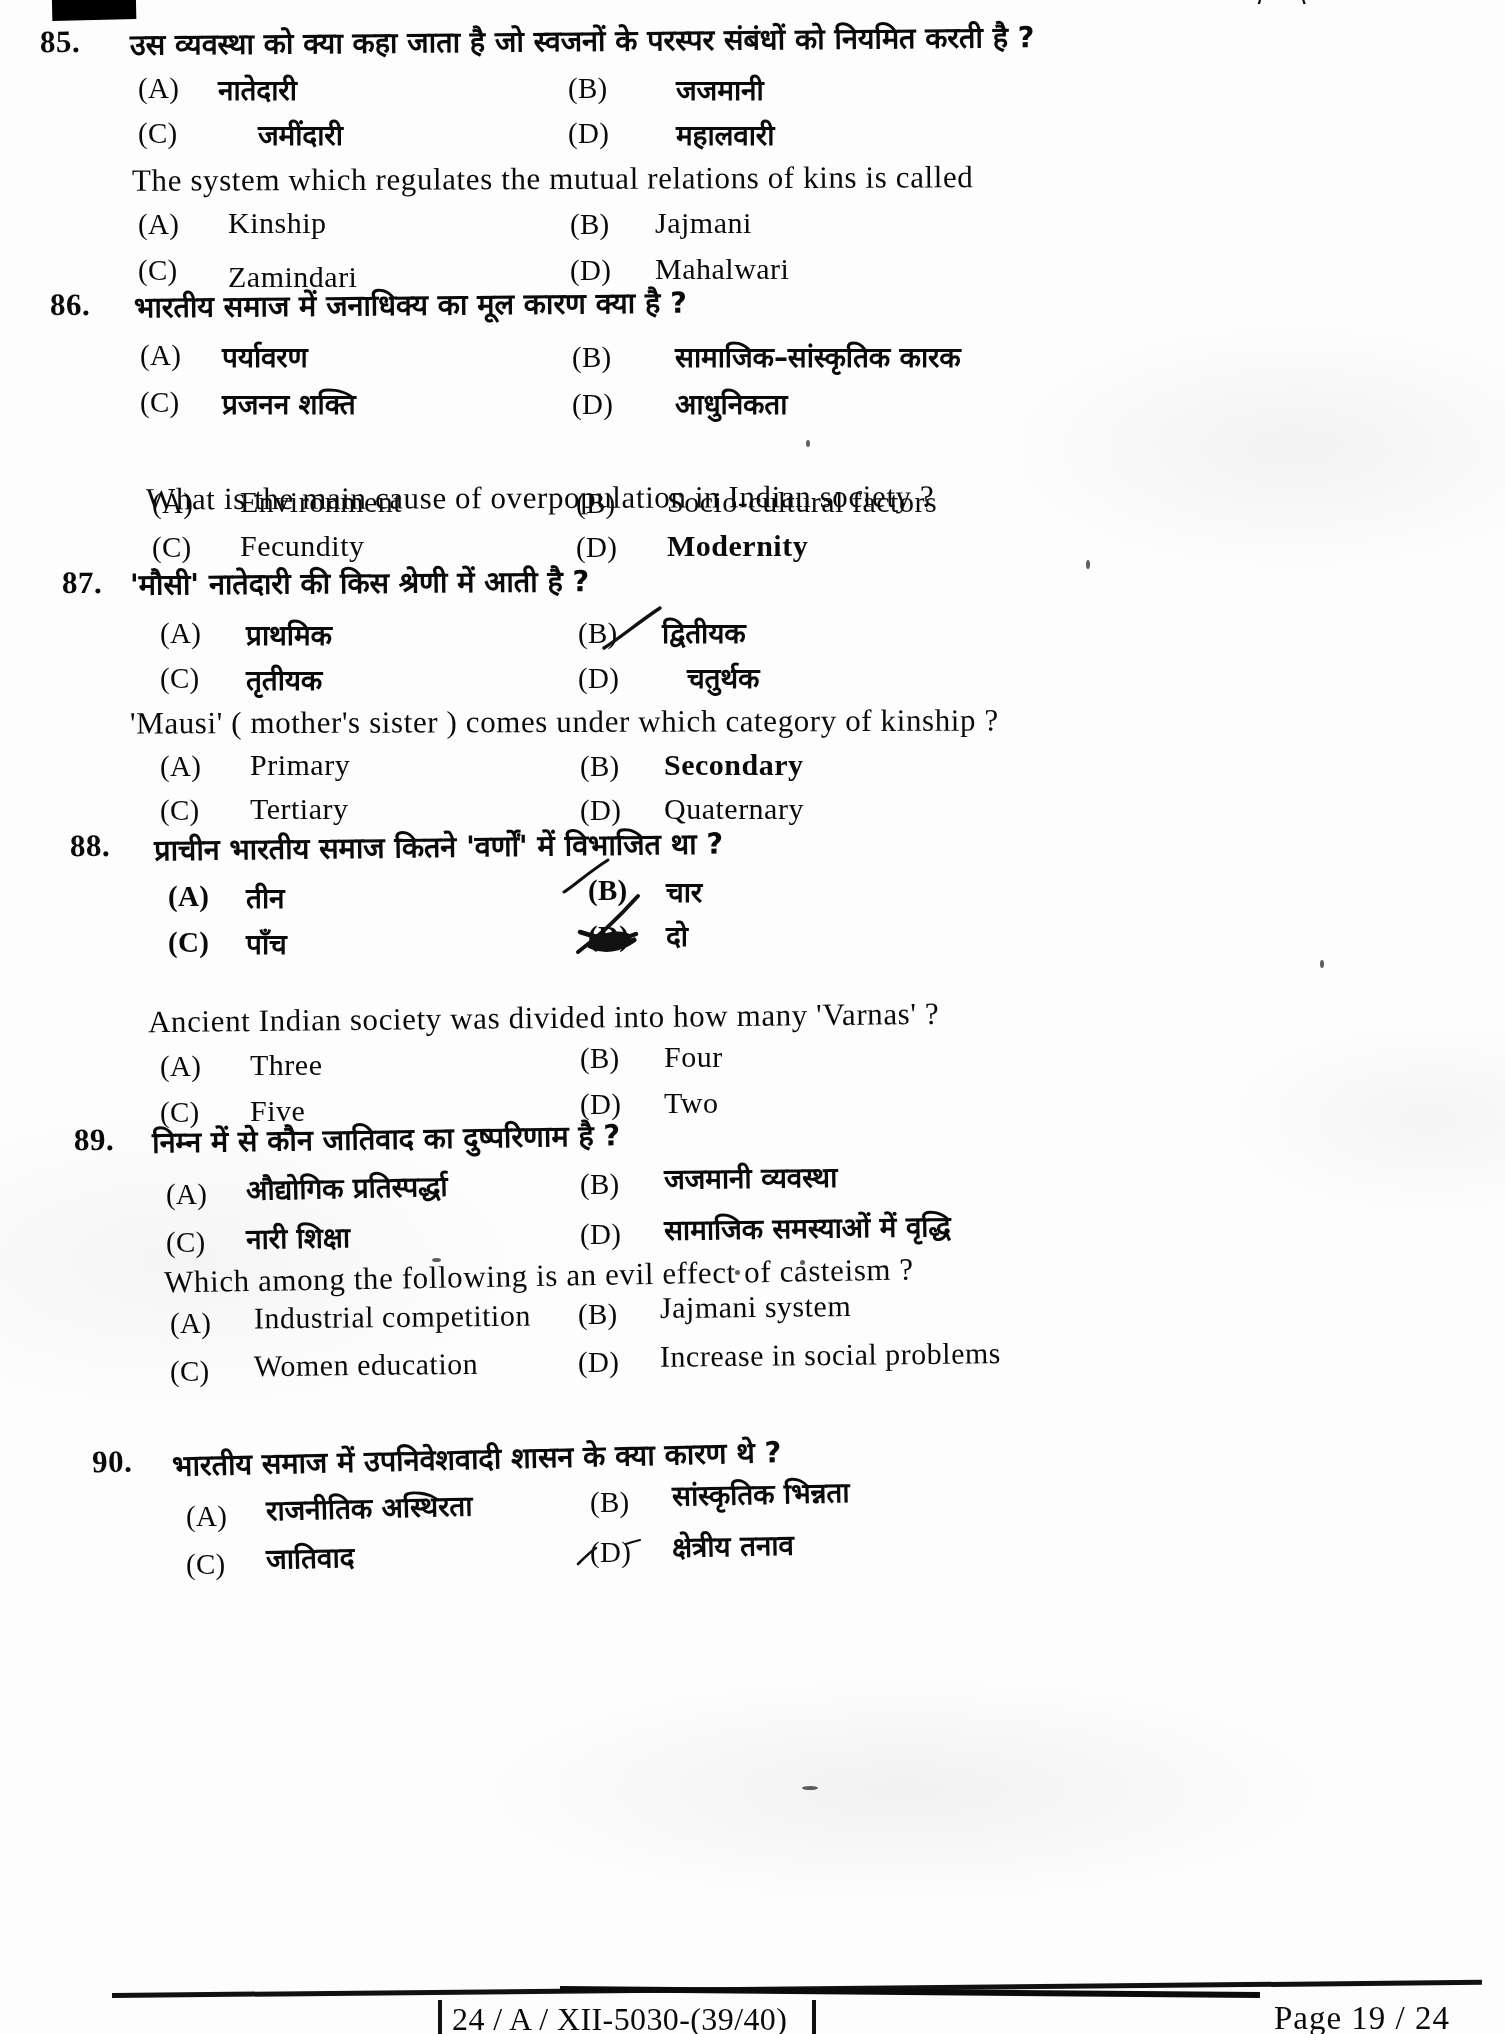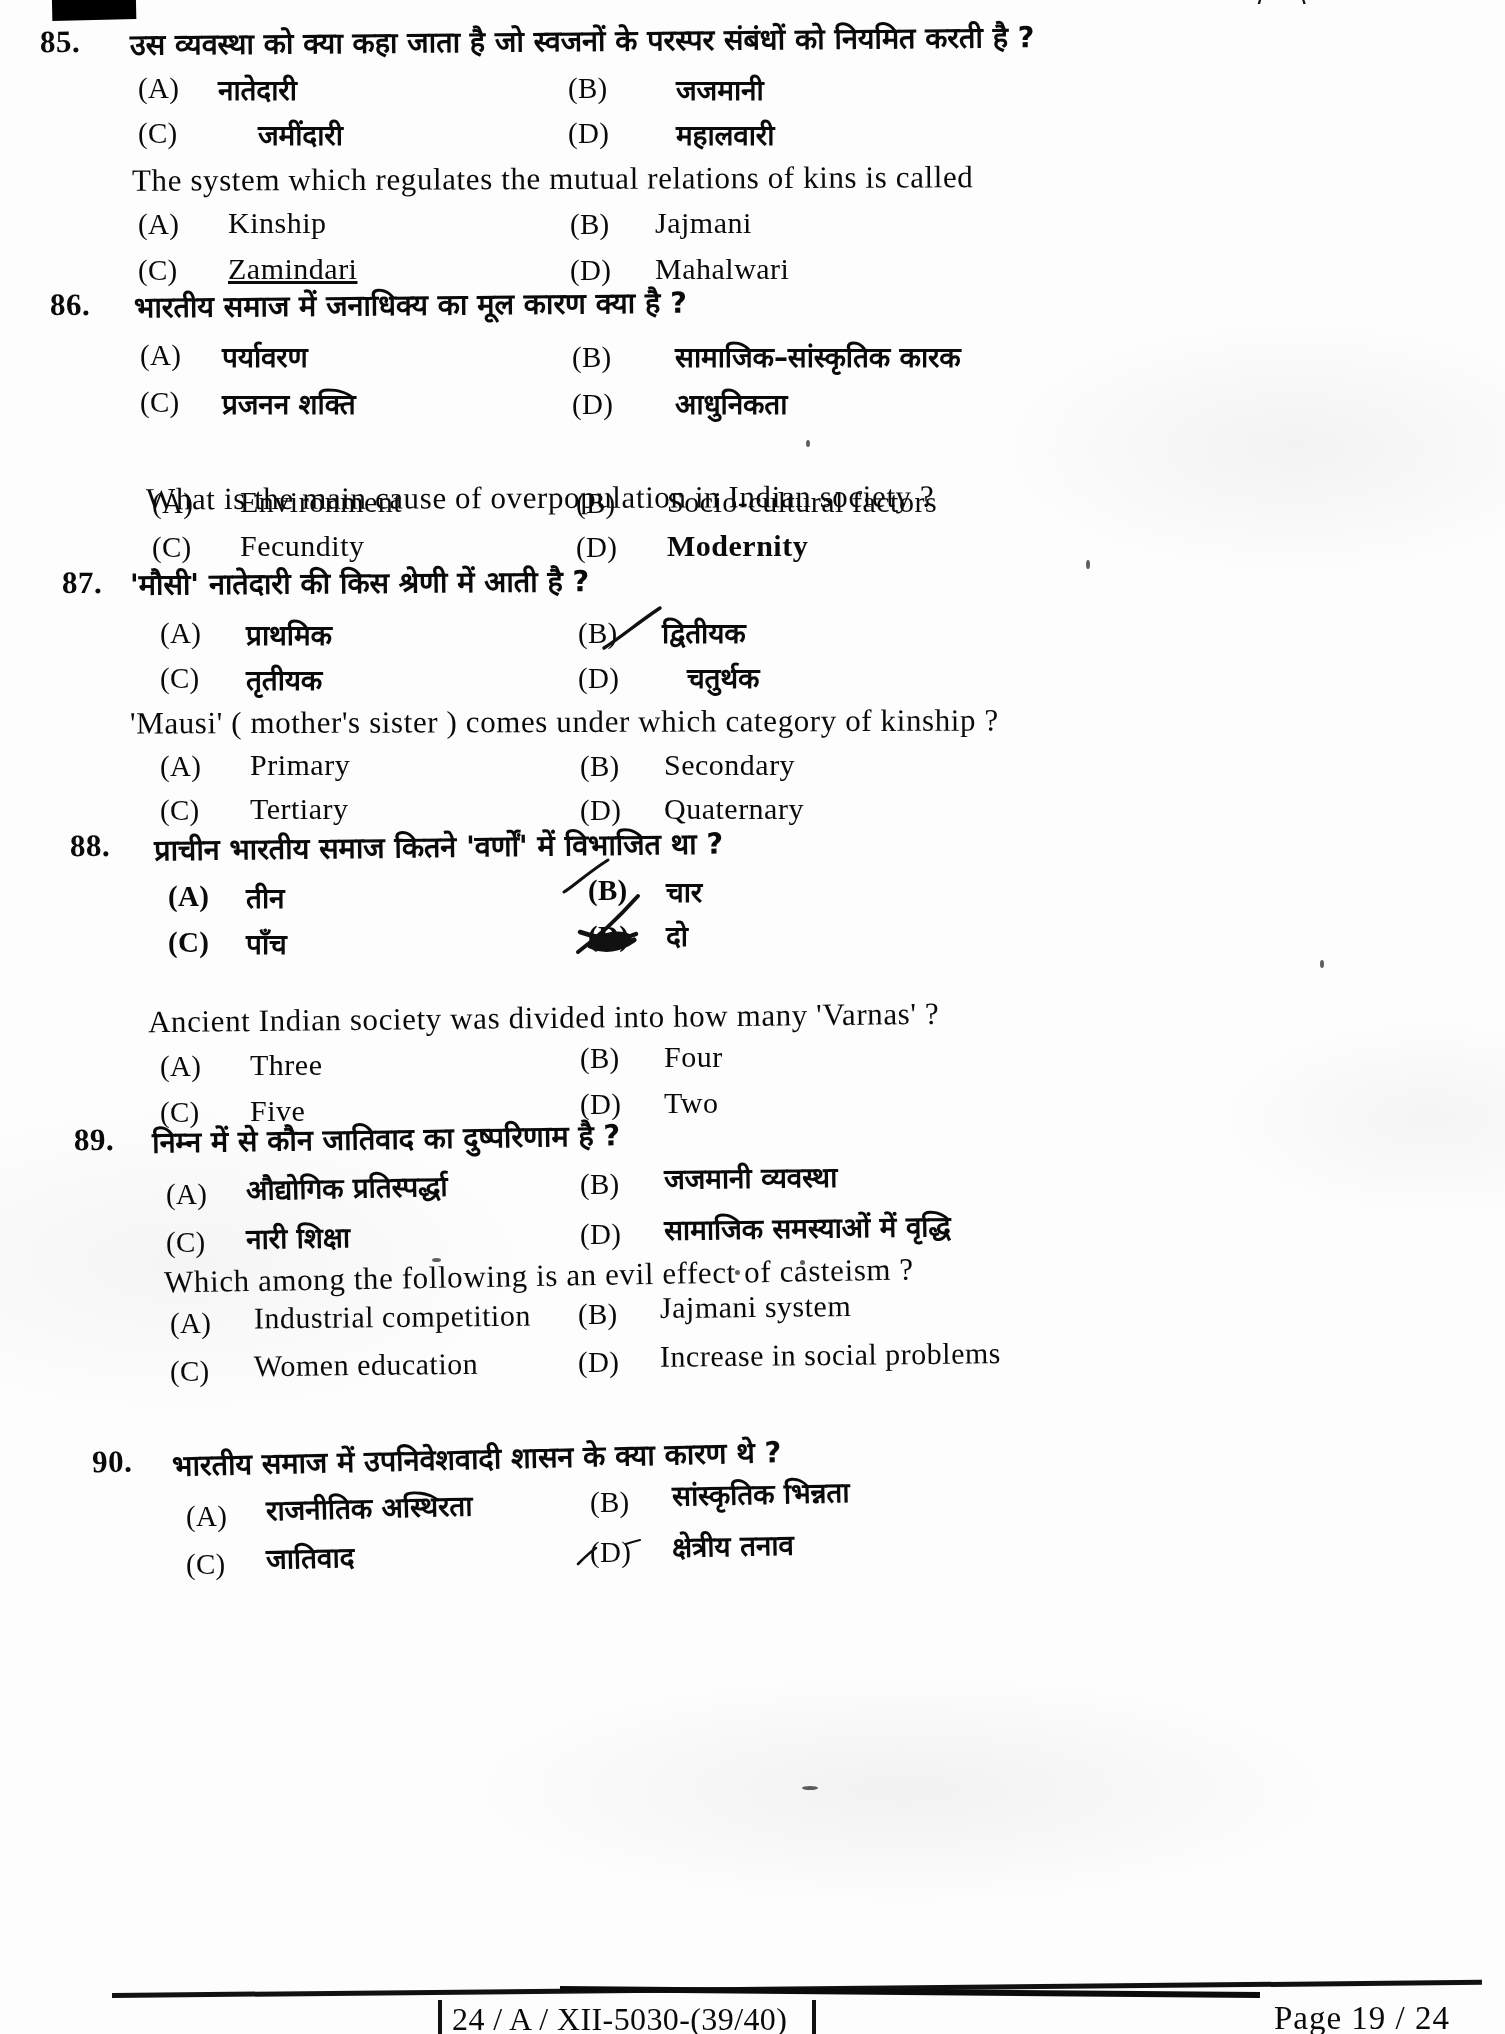--- a/index.html
+++ b/index.html
@@ -184,21 +184,21 @@
   <div class="abs ohi" style="left:676px; top:115px;">महालवारी</div>
 
   <div class="abs qen" style="left:132px; top:161px; transform:rotate(-0.25deg);">The system which regulates the mutual relations of kins is called</div>
 
   <div class="abs olbl" style="left:138px; top:208px;">(A)</div>
   <div class="abs oen" style="left:228px; top:206px;text-align:center;">Kinship</div>
   <div class="abs olbl" style="left:570px; top:208px;">(B)</div>
   <div class="abs oen" style="left:655px; top:206px;">Jajmani</div>
 
   <div class="abs olbl" style="left:138px; top:254px;">(C)</div>
-  <div class="abs oen" style="left:228px; top:252px;text-decoration:underline;">Zamindari</div>
+  <div class="abs oen" style="left:228px; top:260px;">Zamindari</div>
   <div class="abs olbl" style="left:570px; top:254px;">(D)</div>
   <div class="abs oen" style="left:655px; top:252px;">Mahalwari</div>
 
   <div class="abs num" style="left:50px; top:287px; transform:rotate(-0.3deg);">86.</div>
   <div class="abs qhi" style="left:134px; top:284px; transform:rotate(-0.5deg);">भारतीय समाज में जनाधिक्य का मूल कारण क्या है ?</div>
 
   <div class="abs olbl" style="left:140px; top:339px;">(A)</div>
   <div class="abs ohi" style="left:222px; top:337px;">पर्यावरण</div>
   <div class="abs olbl" style="left:572px; top:341px;">(B)</div>
   <div class="abs ohi" style="left:675px; top:337px;">सामाजिक–सांस्कृतिक कारक</div>
@@ -237,21 +237,21 @@
     <svg width="90" height="48" viewBox="0 0 90 48">
       <path d="M6 44 C 22 34, 38 20, 62 4" stroke="#111" stroke-width="3.4" fill="none" stroke-linecap="round"></path>
     </svg>
   </div>
 
   <div class="abs qen" style="left:130px; top:704px; transform:rotate(-0.2deg);">'Mausi' ( mother's sister ) comes under which category of kinship ?</div>
 
   <div class="abs olbl" style="left:160px; top:750px;">(A)</div>
   <div class="abs oen" style="left:250px; top:748px;">Primary</div>
   <div class="abs olbl" style="left:580px; top:750px;">(B)</div>
-  <div class="abs oen" style="left:664px; top:748px;">Secondary</div>
+  <div class="abs oen" style="left:664px; top:748px;font-weight:bold;">Secondary</div>
 
   <div class="abs olbl" style="left:160px; top:794px;">(C)</div>
   <div class="abs oen" style="left:250px; top:792px;">Tertiary</div>
   <div class="abs olbl" style="left:580px; top:794px;">(D)</div>
   <div class="abs oen" style="left:664px; top:792px;">Quaternary</div>
 
   <div class="abs num" style="left:70px; top:828px; transform:rotate(-0.5deg);">88.</div>
   <div class="abs qhi" style="left:154px; top:826px; transform:rotate(-0.7deg);">प्राचीन भारतीय समाज कितने 'वर्णों' में विभाजित था ?</div>
 
   <div class="abs olbl" style="left:168px; top:880px; font-weight:700;">(A)</div>

